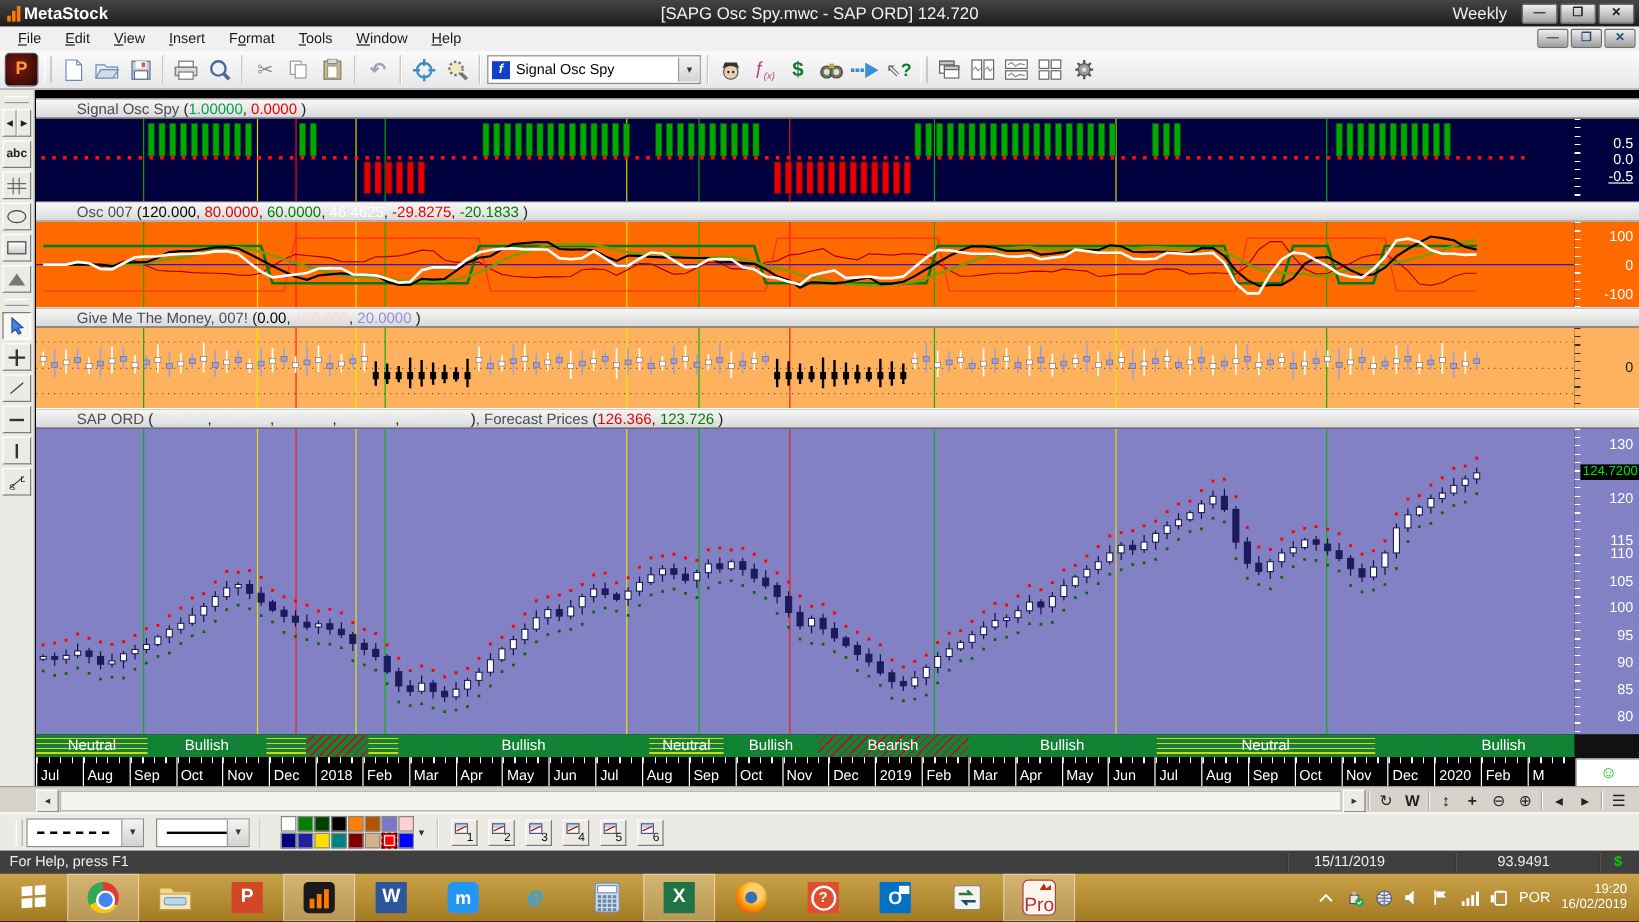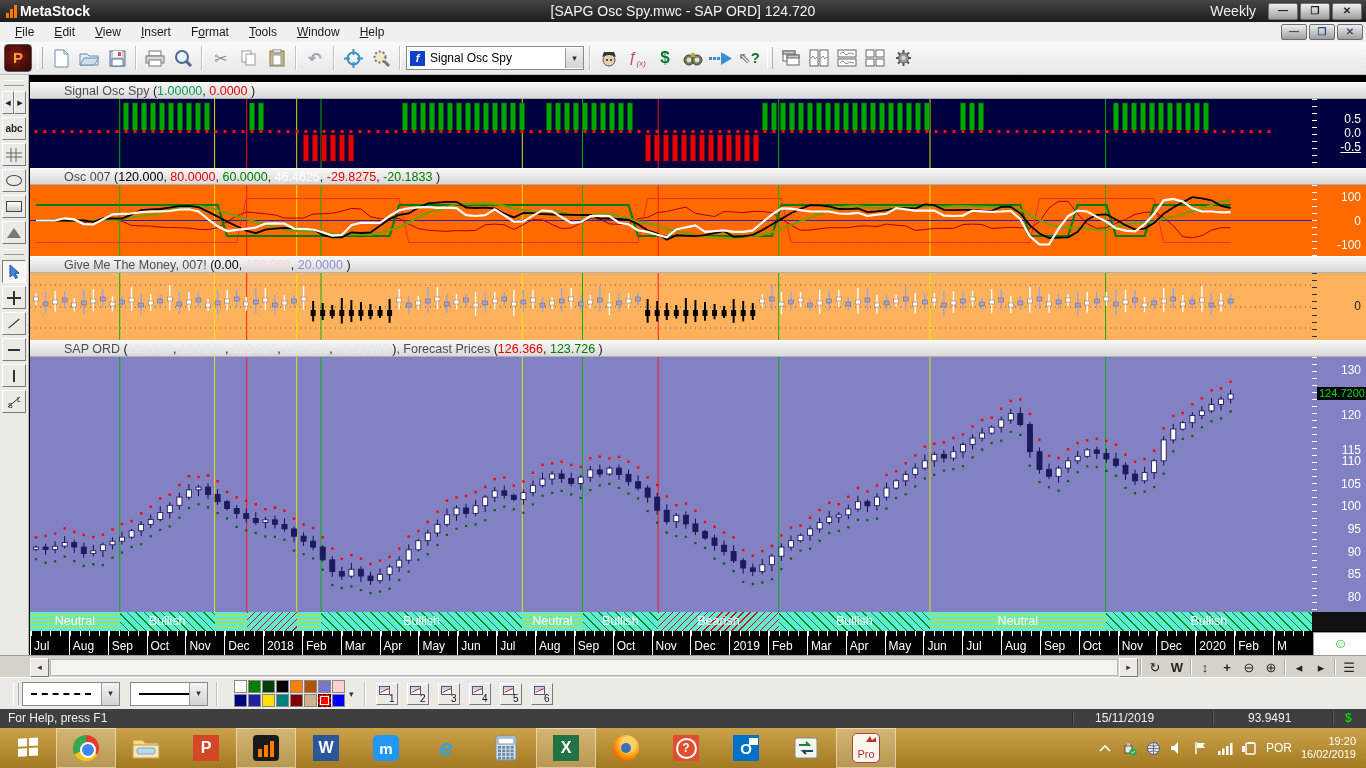--- a/index.html
+++ b/index.html
@@ -65,21 +65,21 @@
      background:linear-gradient(#f7f7f7,#d9d9d9);border-top:1px solid #fff;border-bottom:1px solid #b0b0b0;
      font-size:12.5px;color:#4c4c55;line-height:16px;box-sizing:border-box;}
   .pane-title-text{position:absolute;left:34px;top:0;white-space:nowrap;}
   .pane-body{position:absolute;left:30px;width:1282px;overflow:hidden;}
   .pane-axis{position:absolute;left:1312px;width:54px;overflow:hidden;color:#fff;font-size:12px;}
   .tickcol{position:absolute;left:0;top:0;width:5px;height:100%;}
   .axis-label{position:absolute;right:5px;white-space:nowrap;}
   #price-tag{position:absolute;left:5px;background:#000;color:#00e000;font-size:11px;
      padding:0 2px;line-height:13px;}
   
-  #ribbon{left:30px;top:612px;width:1282px;height:19px;background:#5eead4;}
+  #ribbon{left:30px;top:612px;width:1282px;height:19px;background:#15803d;padding-left:48px;}
   .rseg{position:absolute;top:0;height:19px;}
   .rseg span{position:absolute;width:100%;text-align:center;color:#fff;font-size:12.5px;line-height:19px;}
   .rseg.neutral{background:repeating-linear-gradient(to bottom,transparent 0 3px,#d9d900 3px 4px);}
   .rseg.bullish{background:repeating-linear-gradient(45deg,#009000 0 1px,transparent 1px 6px);}
   .rseg.bearish{background:repeating-linear-gradient(135deg,#e00000 0 1px,transparent 1px 5px);}
   #ribbon-right{left:1312px;top:612px;width:54px;height:19px;background:#111;}
   #timeline{left:30px;top:631px;width:1282px;height:24px;background:#000;display:flex;}
   .mcell{position:relative;height:100%;box-sizing:border-box;border-left:1px solid #fff;color:#fff;
      font-size:12px;flex:1 1 0;}
   .mcell .ticks{position:absolute;left:0;top:0;width:100%;height:5px;
@@ -1887,21 +1887,21 @@
             <svg width="26" height="24">
               <rect x="2" y="2" width="22" height="20" rx="2" fill="#f4f4ee" stroke="#8a8a7a"></rect>
               <path d="M6 9h10l-3-3" fill="none" stroke="#2a7a3a" stroke-width="2"></path>
               <path d="M20 15H10l3 3" fill="none" stroke="#1a4a6a" stroke-width="2"></path>
             </svg>
           </div>
         </div>
         <div class="task-slot active">
           <div class="appic">
             <div style="width:34px;height:28px;background:#faf6ee;border:1px solid #b04040;border-radius:5px;position:relative;display:flex;align-items:flex-end;justify-content:center">
-              <span style="color:#b03030;font-size:11px;line-height:15px">Pro</span>
+              <span style="color:#b03030;font-size:16px;line-height:15px">Pro</span>
               <i style="position:absolute;right:3px;top:2px;width:10px;height:6px;background:#c03020;clip-path:polygon(0 100%,40% 0,60% 70%,100% 20%,100% 100%)"></i>
             </div>
           </div>
         </div>
       </div>
     <div id="tray">
       <span id="tray-icons" style="display:flex;gap:9px;align-items:center">
           <div class="trayic">
             <svg width="12" height="8">
               <path d="M1 7l5-5 5 5" fill="none" stroke="#fff" stroke-width="1.6"></path>

